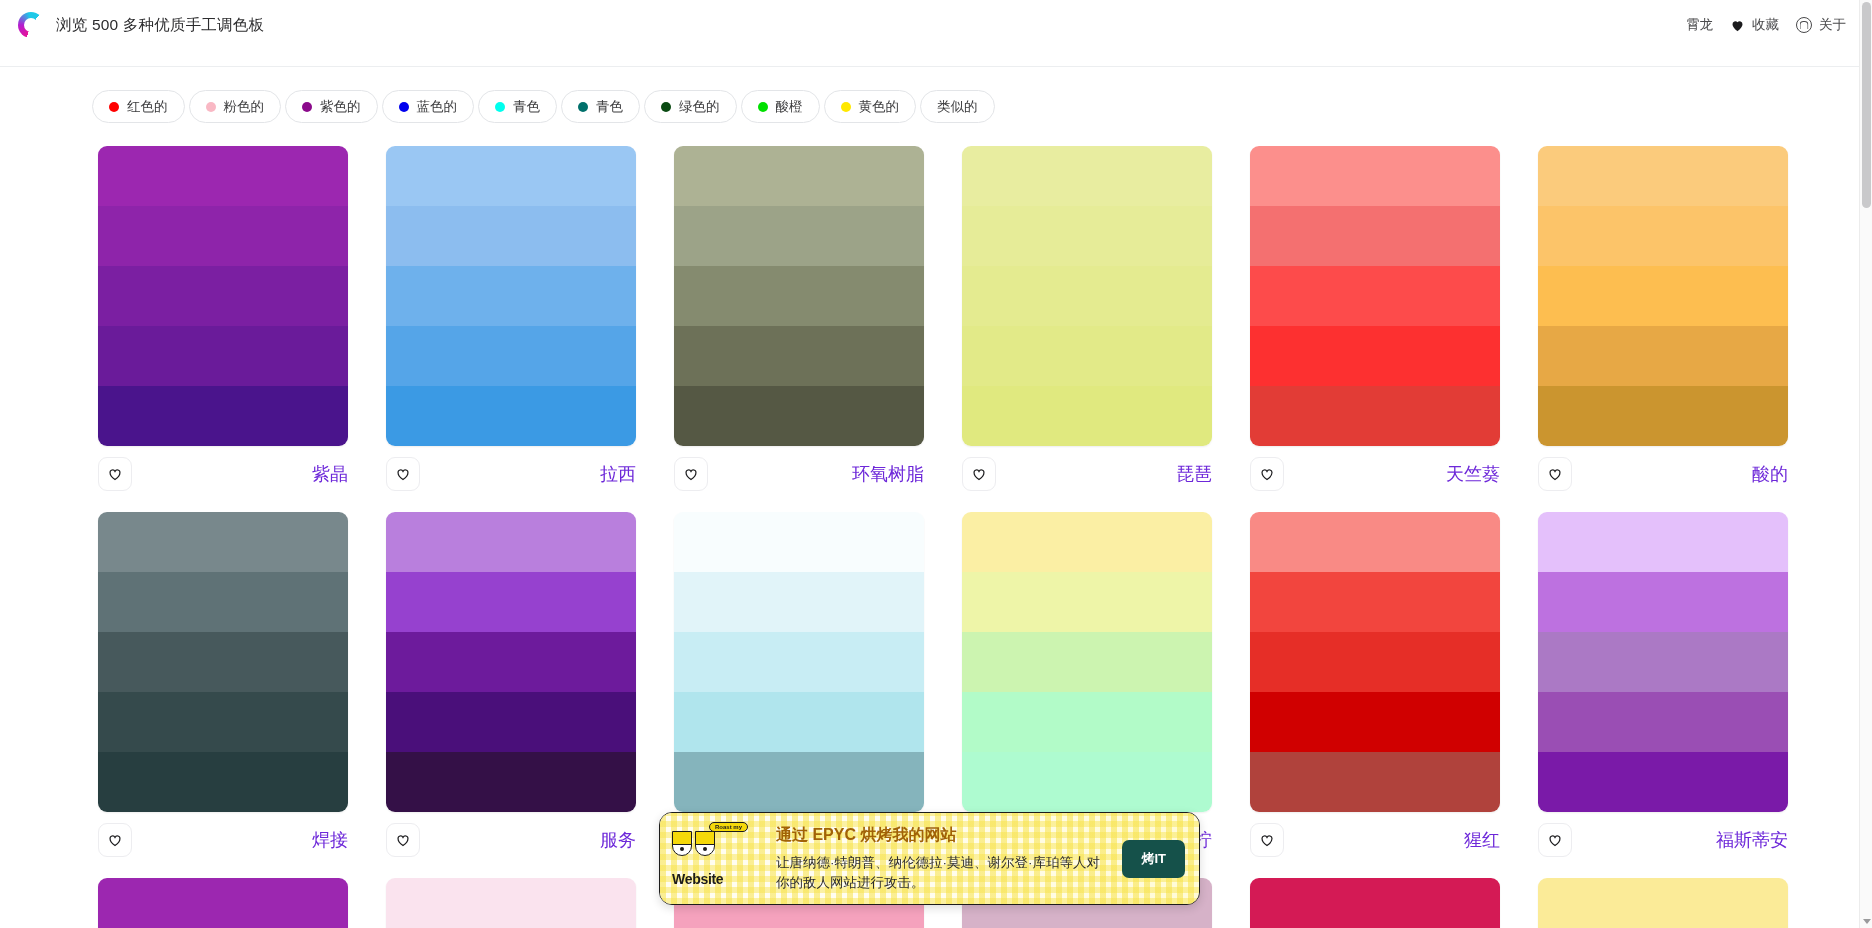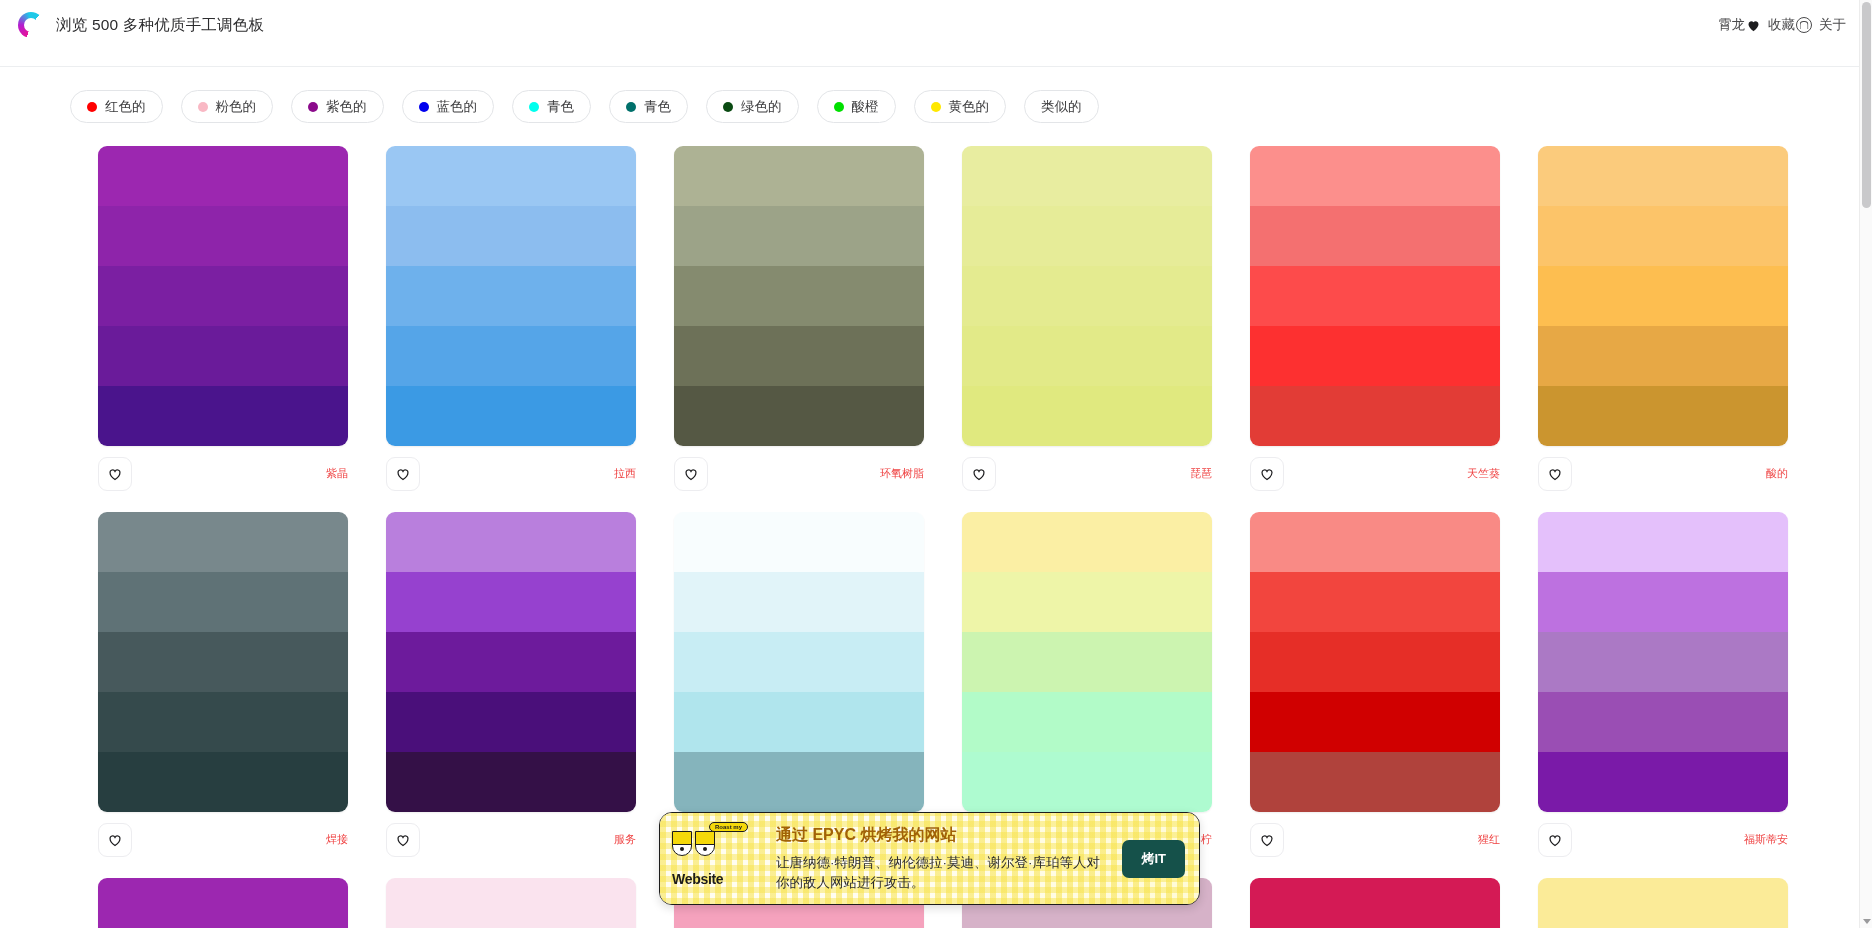--- a/index.html
+++ b/index.html
@@ -26,35 +26,35 @@
     position: relative;
     flex: 0 0 auto;
   }
   .logo-mark .q1, .logo-mark .q2, .logo-mark .q3 {
     position: absolute; border-radius: 50%;
   }
   .logo-mark .q1 { left:0; top:0; width:26px; height:26px;
     background: conic-gradient(from 200deg, #e5149a 0deg, #b41dd0 70deg, #1ec8e8 150deg, #1ec8e8 200deg, #ffffff 200deg, #ffffff 360deg); }
   .logo-mark .q2 { left:6px; top:6px; width:14px; height:14px; background:#ffffff; }
   .brand-title { font-size: 15.5px; color: #2c2c2e; letter-spacing: .2px; }
-  .navright { display: flex; align-items: center; gap: 1px; font-size: 13.5px; color: #4a4a4c; }
+  .navright { display: flex; align-items: center; gap: 17px; font-size: 13.5px; color: #4a4a4c; }
   .navitem { display: flex; align-items: center; gap: 7px; cursor: pointer; }
   .nav-label { font-size: 13.5px; color: #4a4a4c; }
   .heart-solid { width: 15px; height: 15px; display:inline-block; }
   .user-circle { width: 16px; height: 16px; border: 1.4px solid #4a4a4c; border-radius: 50%; position: relative; display:inline-block; }
   .user-circle::after {
     content: ""; position: absolute; left: 50%; top: 52%;
     transform: translate(-50%,-50%);
     width: 7px; height: 7px; border: 1.3px solid #4a4a4c; border-bottom: none;
     border-radius: 4px 4px 0 0;
   }
   
   .filters {
-    display: flex; align-items: center; gap: 18px;
-    padding: 23px 0 0 70px;
+    display: flex; align-items: center; gap: 4px;
+    padding: 23px 0 0 92px;
   }
   .chip {
     display: inline-flex; align-items: center; gap: 8px;
     height: 33px; padding: 0 16px;
     border: 1px solid #e3e5e8; border-radius: 17px;
     background: #fff; font-size: 13.5px; color: #3b3b3d;
     cursor: pointer; white-space: nowrap;
   }
   .chip .dot { width: 10px; height: 10px; border-radius: 50%; flex: 0 0 auto; }
   
@@ -80,21 +80,21 @@
     padding-top: 7px;
   }
   .fav-btn {
     width: 34px; height: 34px;
     border: 1px solid #ededf0; border-radius: 9px;
     background: #fff;
     display: flex; align-items: center; justify-content: center;
     cursor: pointer;
   }
   .heart-outline { width: 16px; height: 16px; display:block; }
-  .palette-name { font-size: 11px; color: #ef4444; }
+  .palette-name { font-size: 18px; color: #6d28d9; }
   
   .ad {
     position: absolute;
     left: 659px; top: 812px;
     width: 541px; height: 93px;
     background: #fffdf0;
     border: 1.6px solid #1c1c1c;
     border-radius: 13px;
     display: flex; align-items: center;
     padding: 0 14px 0 12px;

